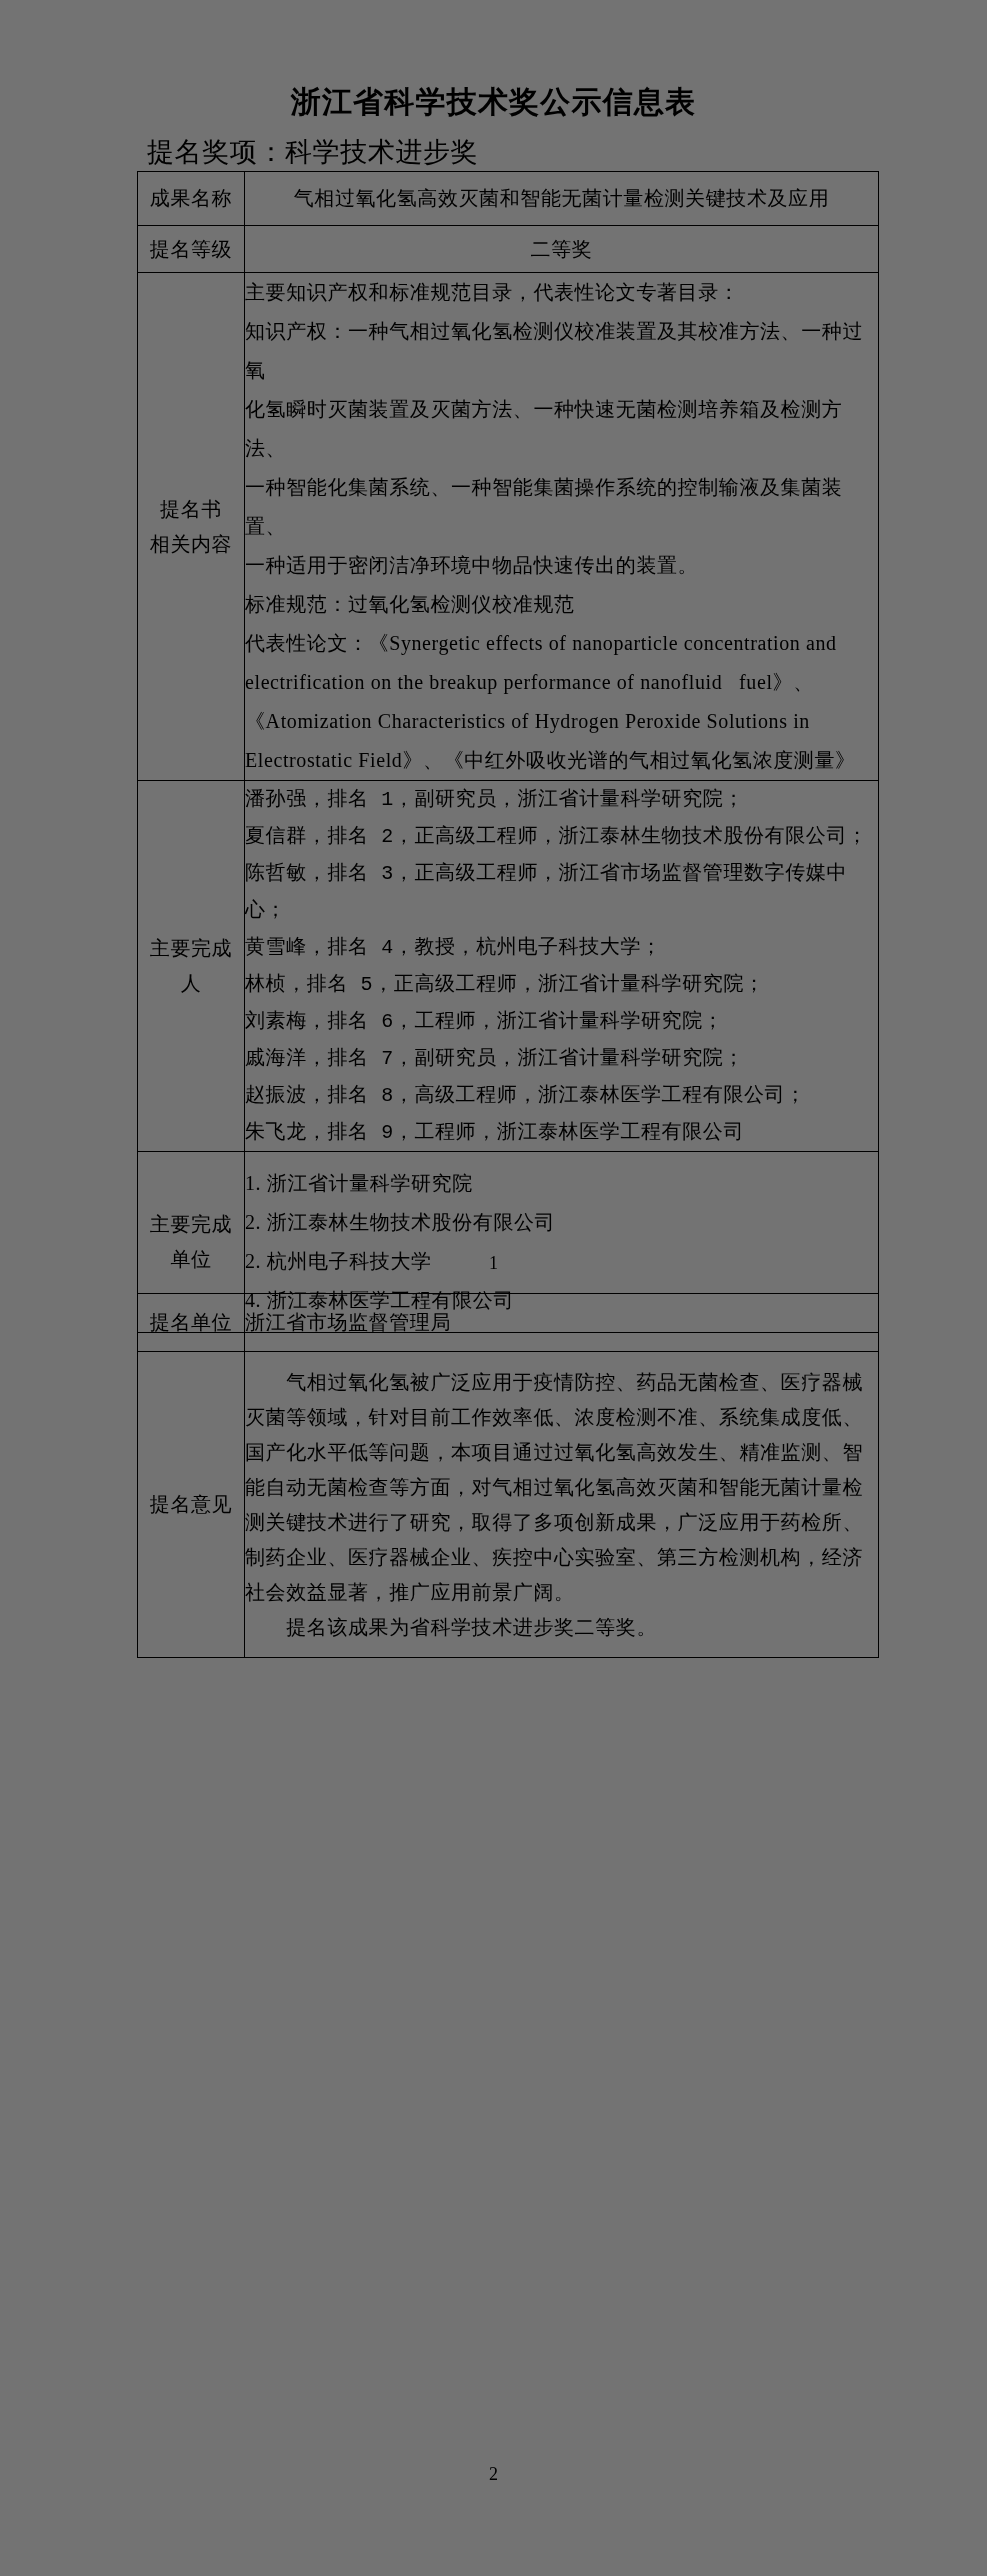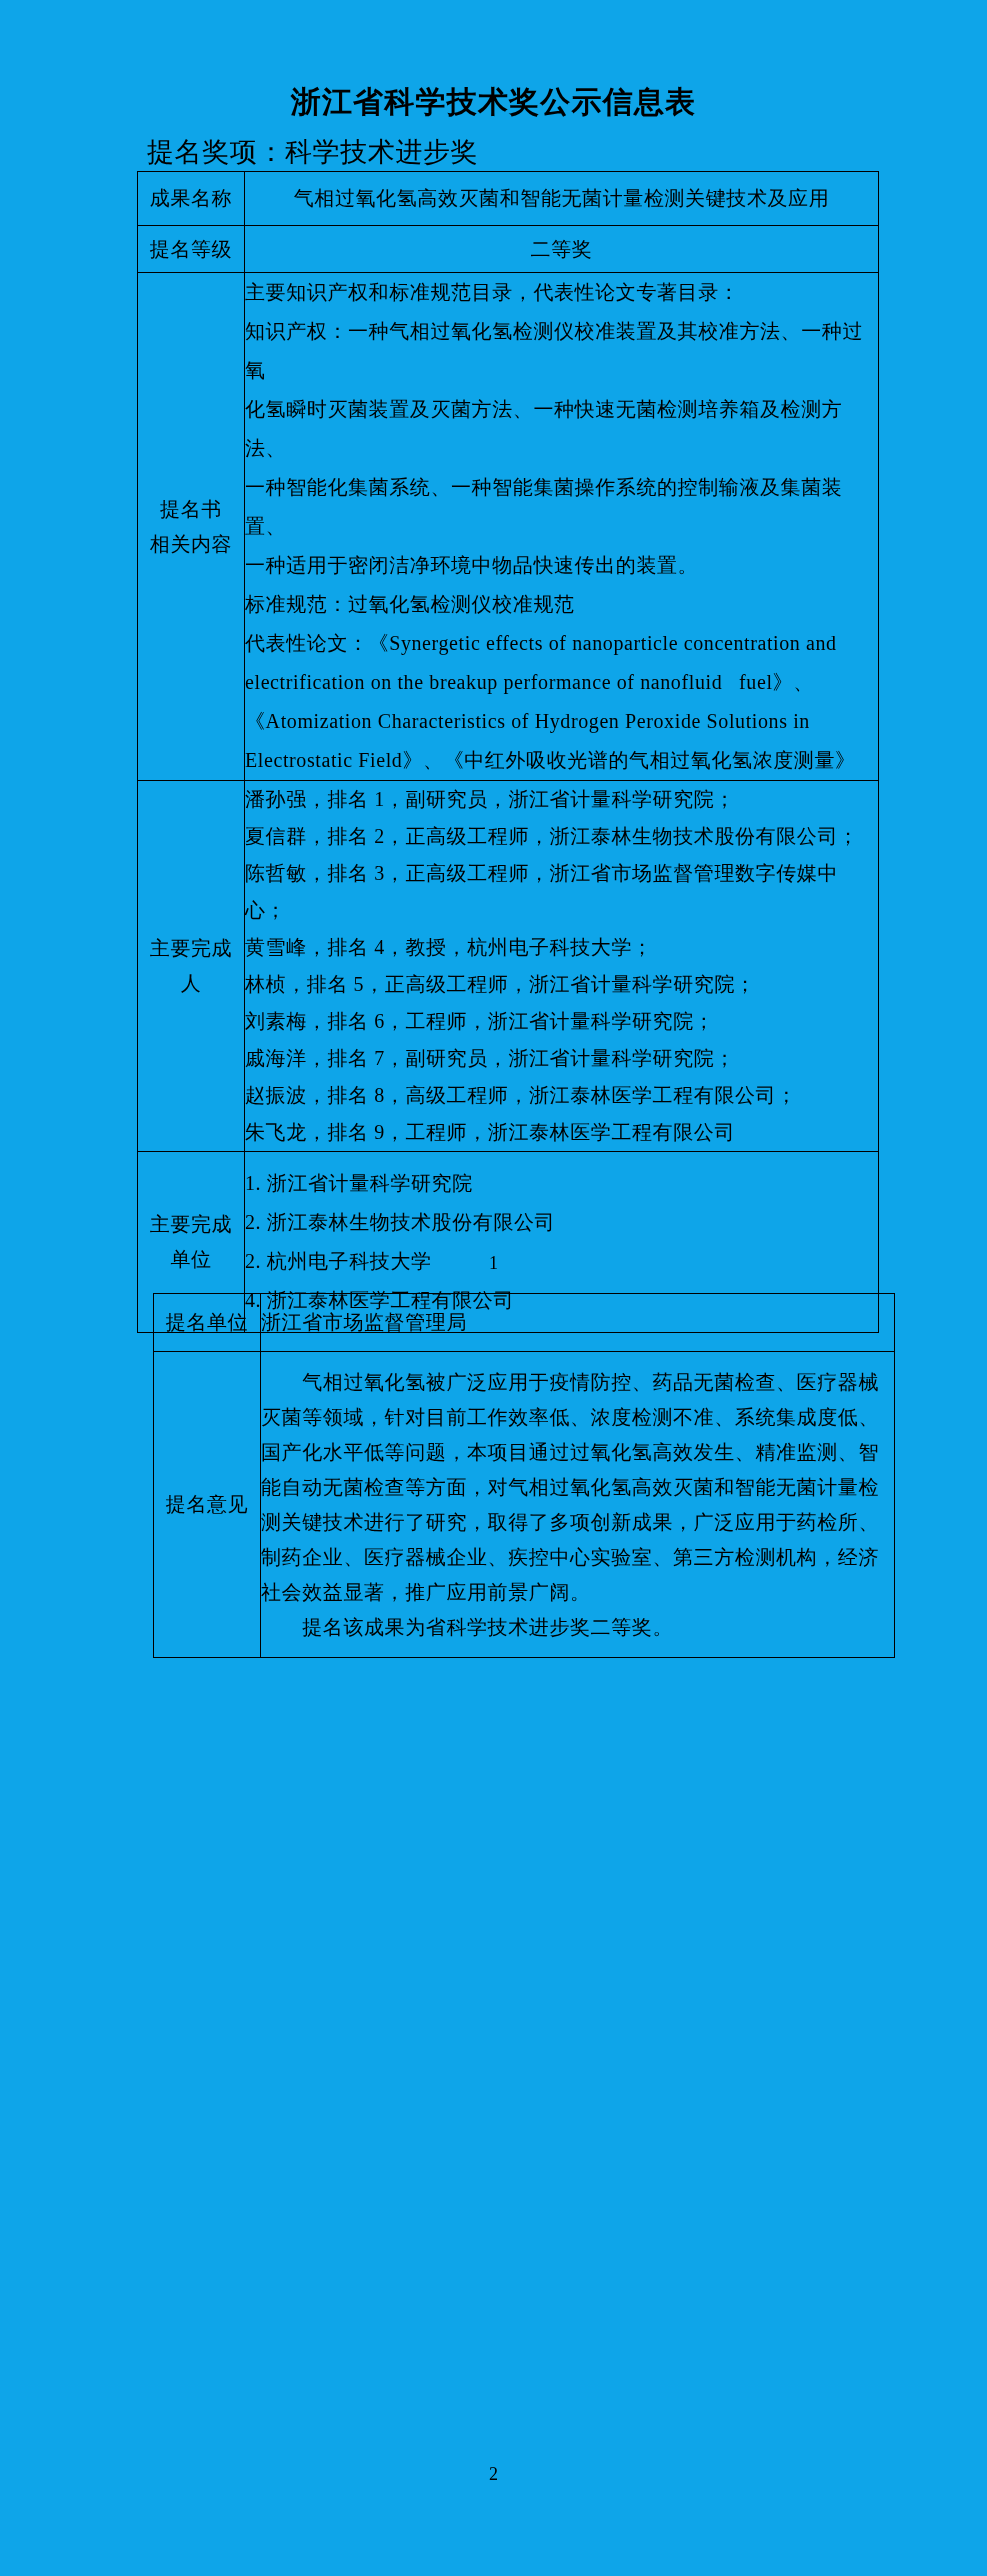--- a/index.html
+++ b/index.html
@@ -1,20 +1,20 @@
 <!DOCTYPE html>
 <html style="font-size:10px"><head>
 <meta charset="utf-8">
 <style>
   html,body{margin:0;padding:0;background:#ffffff;}
   .page{
     position:relative;
     width:987px;
     height:2576px;
-    background:#0ea5e9;
+    background:#737373;
     font-family:"Liberation Serif","DejaVu Serif",serif;
     color:#000000;
     overflow:hidden;
   }
   .doc-title{
     position:absolute;
     top:86px;
     left:0;
     width:987px;
     text-align:center;
@@ -34,42 +34,42 @@
   }
   table.t{
     position:absolute;
     left:137px;
     width:742px;
     border-collapse:collapse;
     table-layout:fixed;
     border:1.9px solid #000;
   }
   .t1{top:171px;}
-  .t2{top:1293px;margin-left:16px;}
+  .t2{top:1293px;}
   table.t td{
     border:1.2px solid #000;
     font-size:20px;
     letter-spacing:0.6px;
     color:#000;
     vertical-align:middle;
     padding:0;
   }
   col.c1{width:107px;}
   td.label{
     text-align:center;
     letter-spacing:2.5px;
     font-size:19px;
     line-height:35px;
   }
   td.label div{line-height:35px;}
   td.center{text-align:center;margin-left:36px;}
   td.content{padding-left:9.3px;padding-right:11.2px;white-space:pre-wrap;}
   td.top{vertical-align:top;}
   .lines63 .ln{line-height:39px;white-space:pre-wrap;}
-  .lines60 .ln{line-height:37px;white-space:pre-wrap;}
+  .lines60 .ln{line-height:37px;white-space:pre-wrap;font-family:Liberation Mono, monospace;}
   .lines56 .ln{line-height:35px;white-space:pre-wrap;}
   td.pt16{padding-top:10px;}
   td.pt20{padding-top:12.4px;}
   td.pt24{padding-top:15px;}
   td.units-cell{padding-left:17.4px;}
   tr.r1{height:54px;}
   tr.r2{height:47px;}
   tr.r3{height:416px;}
   tr.r4{height:355px;}
   tr.r5{height:181px;}

